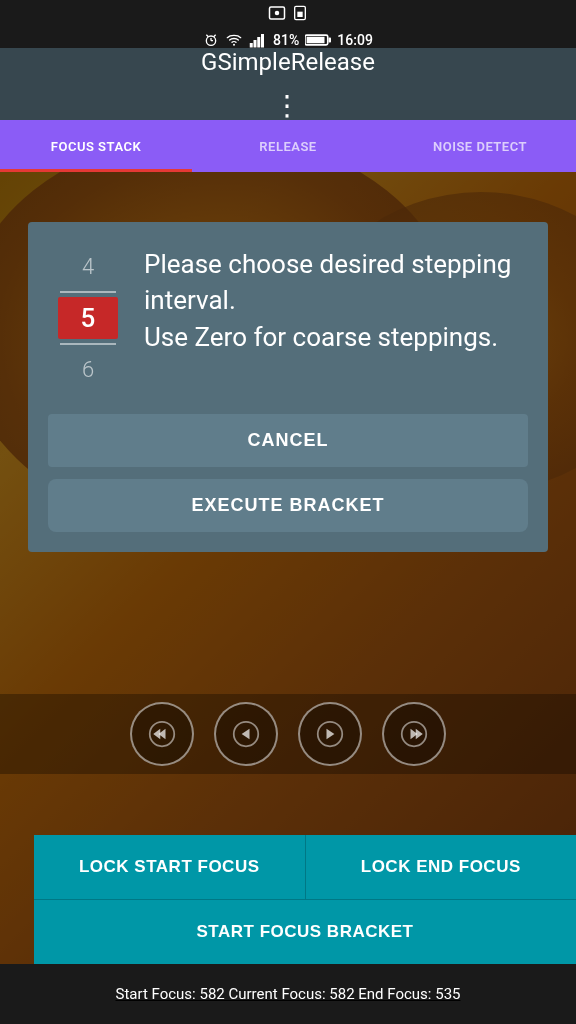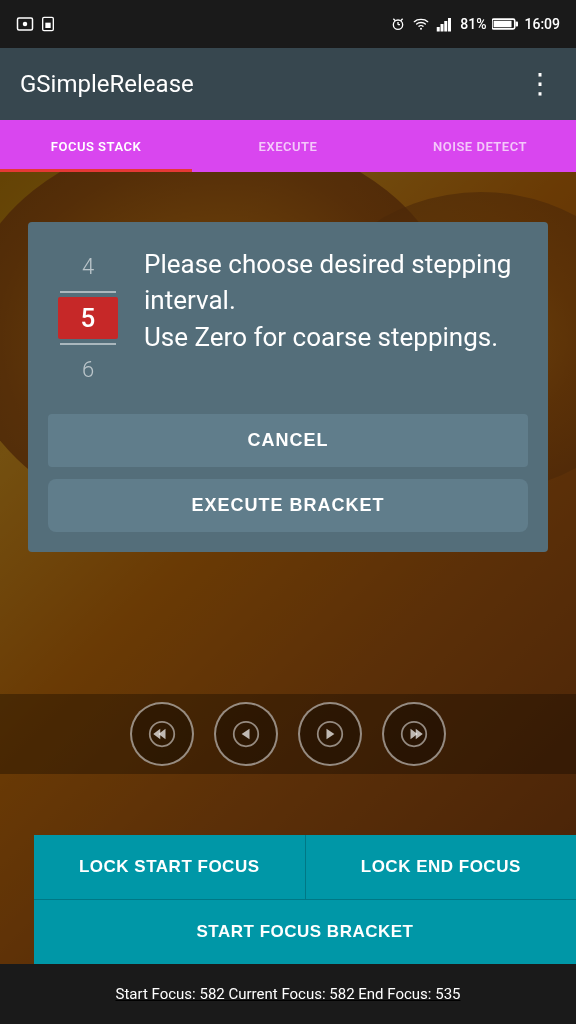--- a/index.html
+++ b/index.html
@@ -17,20 +17,21 @@
     
     .status-bar {
       width: 576px;
       height: 48px;
       background: #1a1a1a;
       display: flex;
       align-items: center;
       justify-content: flex-end;
       padding: 0 16px;
       gap: 6px;
+      flex-direction: column;
     }
 
     .status-bar-left {
       display: flex;
       align-items: center;
       gap: 6px;
       flex: 1;
     }
 
     .status-bar-icons {
@@ -47,41 +48,42 @@
 
     
     .app-bar {
       width: 576px;
       height: 72px;
       background: #37474f;
       display: flex;
       align-items: center;
       justify-content: space-between;
       padding: 0 20px;
+      flex-direction: column;
     }
 
     .app-title {
       color: #ffffff;
       font-size: 24px;
       font-weight: 400;
     }
 
     .menu-dots {
       color: #ffffff;
       font-size: 28px;
       cursor: pointer;
       letter-spacing: 2px;
       line-height: 1;
     }
 
     
     .tabs-bar {
       width: 576px;
       height: 52px;
-      background: #d946ef;
+      background: #8b5cf6;
       display: flex;
       align-items: stretch;
     }
 
     .tab {
       flex: 1;
       display: flex;
       align-items: center;
       justify-content: center;
       color: rgba(255,255,255,0.7);
@@ -399,21 +401,21 @@
 <div class="app-bar">
   <span class="app-title">GSimpleRelease</span>
   <span class="menu-dots">⋮</span>
 </div>
 
 <div class="tabs-bar">
   <div class="tab active">
     <span>FOCUS STACK</span>
   </div>
   <div class="tab">
-    <span>EXECUTE</span>
+    <span>RELEASE</span>
   </div>
   <div class="tab">
     <span>NOISE DETECT</span>
   </div>
 </div>
 
 <div class="main-content">
 
   <div class="bg-flower"></div>
   <div class="bg-flower2"></div>

